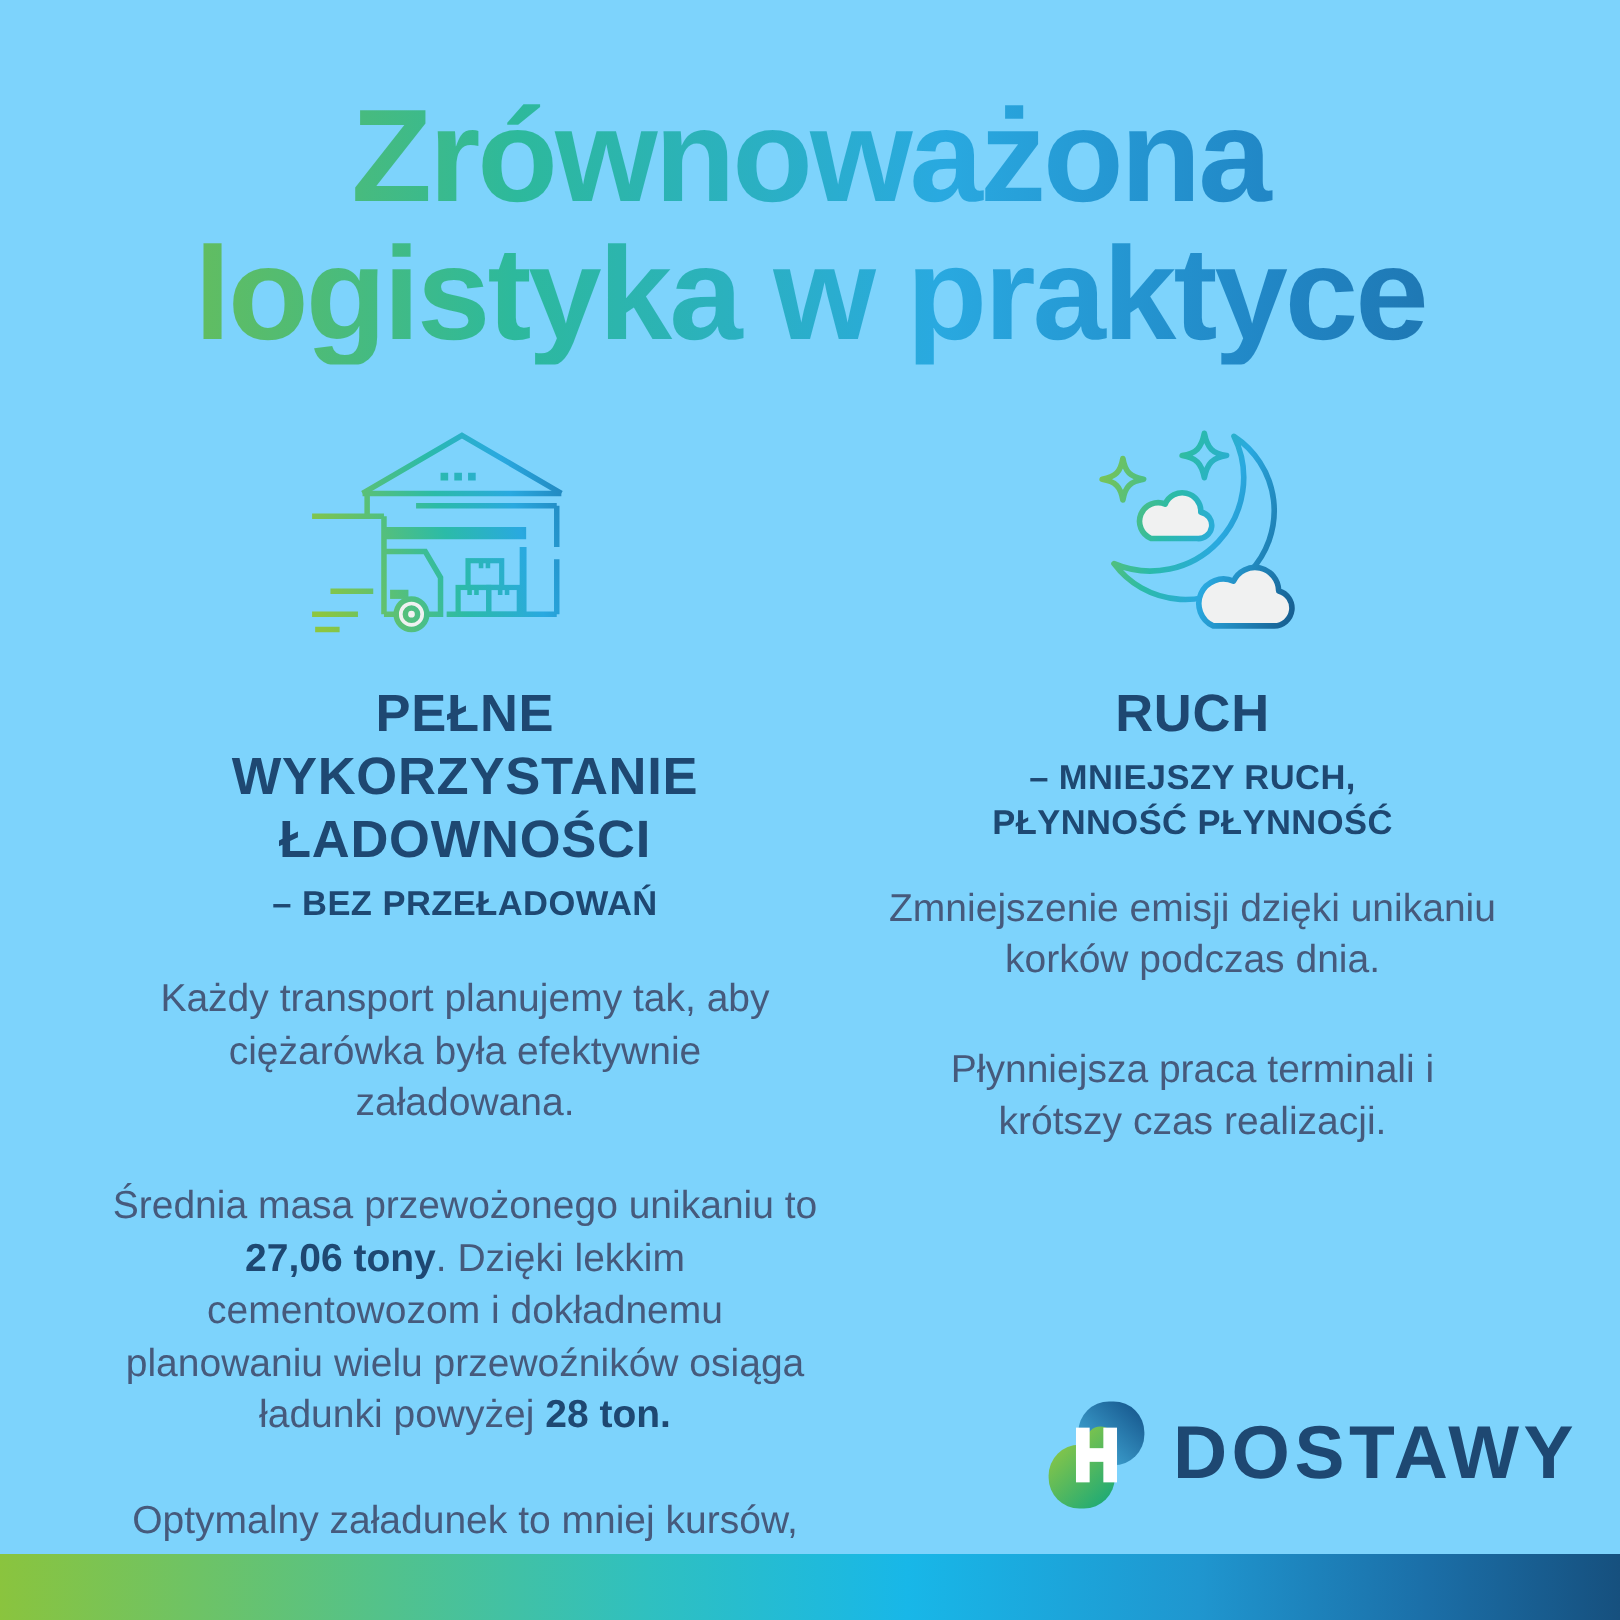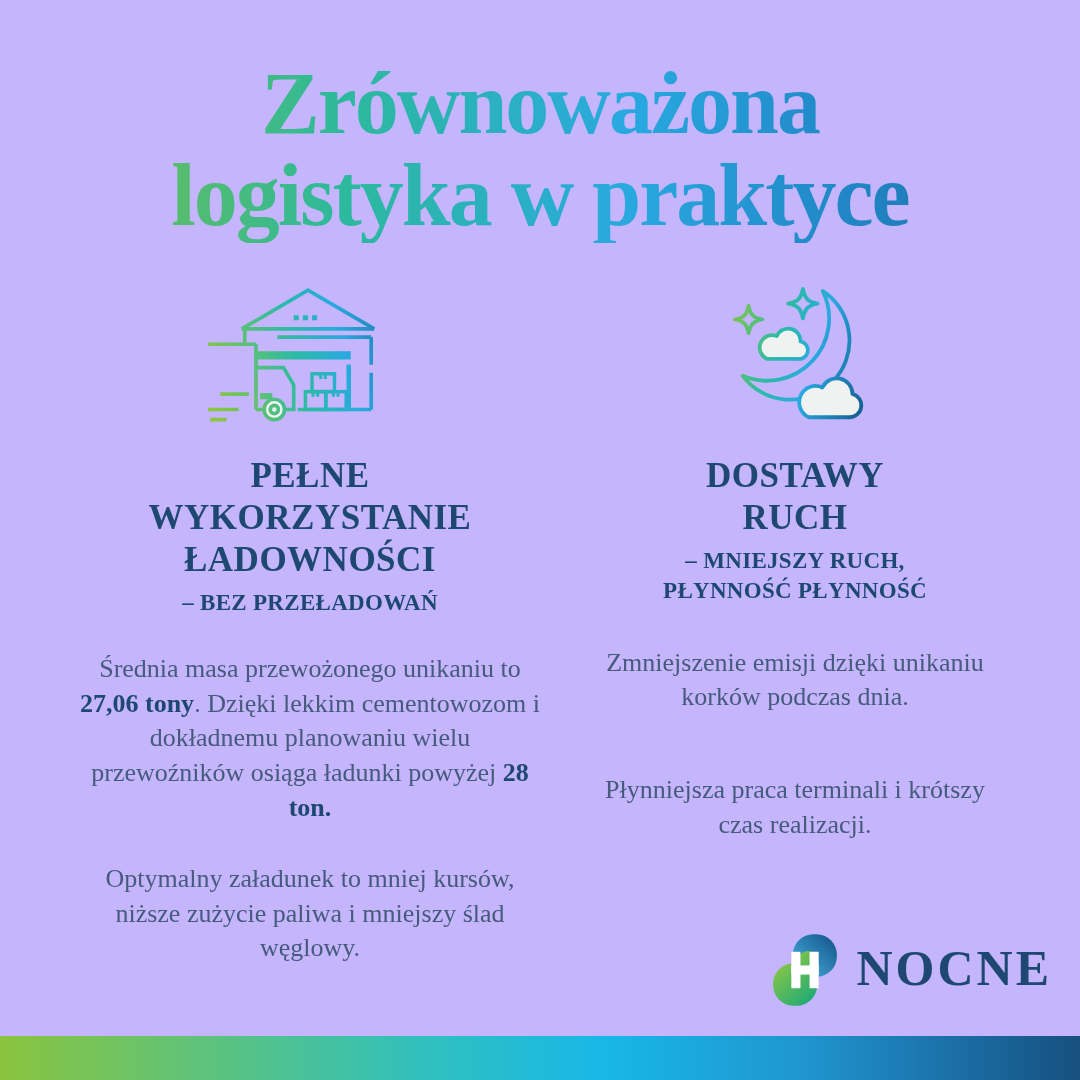--- a/index.html
+++ b/index.html
@@ -1,19 +1,19 @@
 <!DOCTYPE html>
 <html><head>
 <meta charset="utf-8">
 <style>
   html,body{margin:0;padding:0;}
   .canvas{
     position:relative;width:1080px;height:1080px;overflow:hidden;
-    background:#c4b5fd;
-    font-family:Liberation Serif, serif;
+    background:#7dd3fc;
+    font-family:Liberation Sans, sans-serif;
   }
   
   .title{
     padding-top:58px;text-align:center;font-weight:800;
     font-size:88px;line-height:1.05;letter-spacing:-2px;
     color:#2da0c8;
   }
   @supports ((-webkit-background-clip:text) or (background-clip:text)){
     .title{
       background:linear-gradient(92deg,#7cbf43 3%,#2db99c 32%,#29a9e0 58%,#2187c6 78%,#1d6ba4 97%);
@@ -35,22 +35,22 @@
     margin-top:7px;font-size:23px;font-weight:800;color:#1e4872;
     line-height:1.3;letter-spacing:0.3px;
   }
   .para{
     font-size:26px;color:#465a7c;line-height:1.34;margin:0 auto;
   }
   .para strong{font-weight:800;color:#1e4872;}
   .lp1{margin-top:30px;max-width:440px;}
   .lp2{margin-top:34px;max-width:470px;}
   .lp3{margin-top:36px;max-width:450px;}
-  .rp1{margin-top:40px;max-width:440px;}
-  .rp2{margin-top:58px;max-width:380px;}
+  .rp1{margin-top:24px;max-width:440px;}
+  .rp2{margin-top:38px;max-width:380px;}
   
   .brand{position:absolute;top:932px;right:28px;display:flex;align-items:center;gap:13px;}
   .brand-word{
     font-size:50px;font-weight:800;color:#1e4872;letter-spacing:3px;line-height:1;
     padding-bottom:4px;
   }
   
   .bottom-bar{
     position:absolute;left:0;bottom:0;width:1080px;height:44px;
     background:linear-gradient(90deg,#8ac43e 0%,#52c28c 24%,#2fc0c0 40%,#18b7e8 56%,#1f96cf 74%,#1b6fa8 88%,#16507e 100%);
@@ -116,20 +116,21 @@
         </svg>
       </div>
       <div class="heading">
         <div>PEŁNE</div>
         <div>WYKORZYSTANIE</div>
         <div>ŁADOWNOŚCI</div>
       </div>
       <div class="subheading">
         <div>– BEZ PRZEŁADOWAŃ</div>
       </div>
+      <p class="para lp1">Każdy transport planujemy tak, aby ciężarówka była efektywnie załadowana.</p>
       <p class="para lp2"><span>Średnia masa przewożonego unikaniu to </span><strong>27,06 tony</strong><span>. Dzięki lekkim cementowozom i dokładnemu planowaniu wielu przewoźników osiąga ładunki powyżej </span><strong>28 ton.</strong></p>
       <p class="para lp3">Optymalny załadunek to mniej kursów, niższe zużycie paliwa i mniejszy ślad węglowy.</p>
     </div>
 
     <div class="col col-right">
       <div class="icon-box">
         <svg width="178" height="158" viewBox="0 0 180 160" fill="none">
           <defs>
             <linearGradient id="gradR" gradientUnits="userSpaceOnUse" x1="10" y1="50" x2="172" y2="105">
               <stop offset="0" stop-color="#8dc63f"></stop>
@@ -146,21 +147,20 @@
 
             <path fill="#f0f1f1" d="M104,140 h41 a12,12 0 0 0 3.2,-23.6 a16,16 0 0 0 -30.5,-6.6 a13,13 0 0 0 -13.7,30.2 Z"></path>
 
             <path d="M43,27 C44.5,36 48,39.5 57,41 C48,42.5 44.5,46 43,55 C41.5,46 38,42.5 29,41 C38,39.5 41.5,36 43,27 Z"></path>
 
             <path d="M98,10 C100,20 103.5,23.5 113,25 C103.5,26.5 100,30 98,40 C96,30 92.5,26.5 83,25 C92.5,23.5 96,20 98,10 Z"></path>
           </g>
         </svg>
       </div>
       <div class="heading">
-        <div>DOSTAWY</div>
         <div>RUCH</div>
       </div>
       <div class="subheading">
         <div>– MNIEJSZY RUCH,</div>
         <div>PŁYNNOŚĆ PŁYNNOŚĆ</div>
       </div>
       <p class="para rp1">Zmniejszenie emisji dzięki unikaniu korków podczas dnia.</p>
       <p class="para rp2">Płynniejsza praca terminali i krótszy czas realizacji.</p>
     </div>
   </div>
@@ -184,17 +184,17 @@
       <g fill="url(#holGreen)">
         <rect x="8" y="41" width="58" height="56" rx="27"></rect>
         <rect x="41" y="25" width="25" height="48" rx="12.5"></rect>
       </g>
       <g fill="#ffffff">
         <rect x="32" y="26" width="12" height="48"></rect>
         <rect x="56" y="26" width="12" height="48"></rect>
         <rect x="32" y="44" width="36" height="12"></rect>
       </g>
     </svg>
-    <div class="brand-word">NOCNE</div>
+    <div class="brand-word">DOSTAWY</div>
   </div>
 
   <div class="bottom-bar"></div>
 </div>
 
 </body></html>

